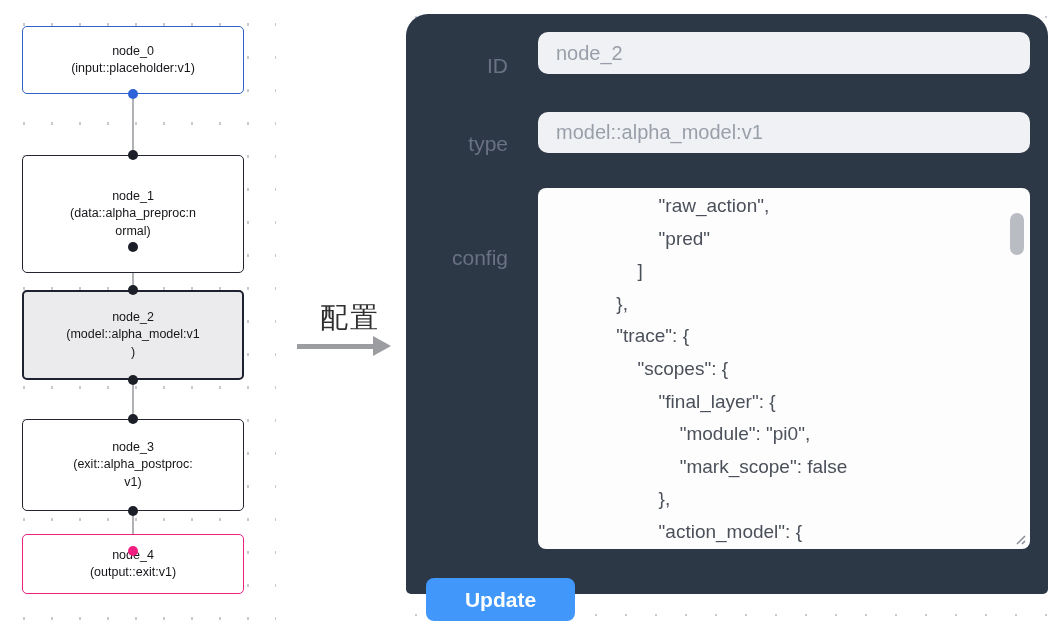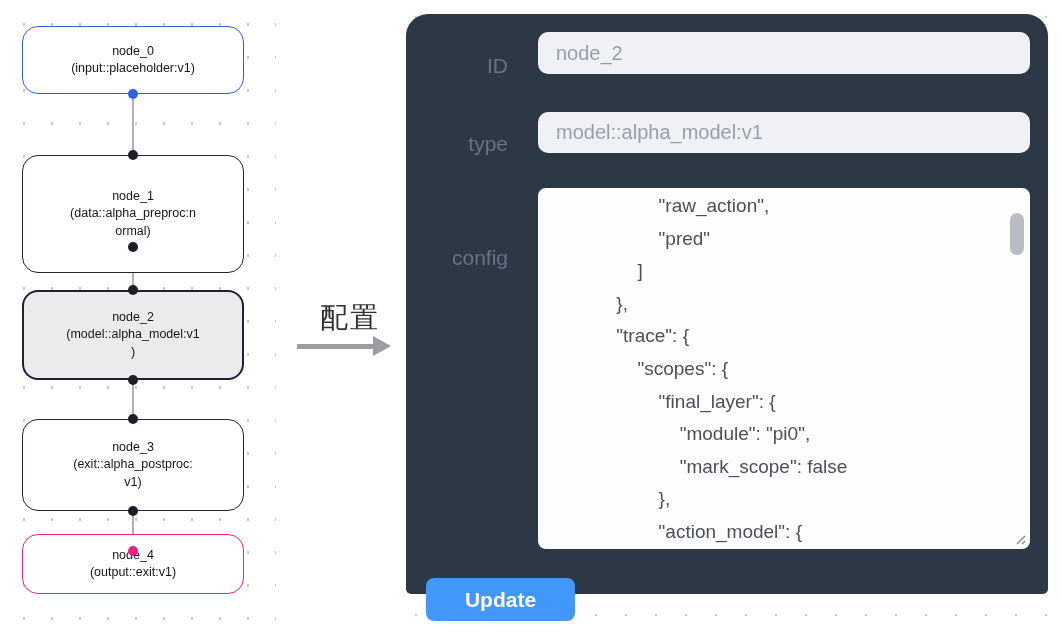--- a/index.html
+++ b/index.html
@@ -15,21 +15,21 @@
     background-size:28px 33px; background-position:10px 8px;
   }
   .dots-right {
     position:absolute; left:396px; top:0; width:666px; height:621px;
     background-image:radial-gradient(#c9cacf 1.3px, transparent 1.4px);
     background-size:30px 26px; background-position:5px 4px;
   }
   
   .node {
     position:absolute; left:22px; width:222px; background:#fff;
-    border:1.5px solid #23252f; border-radius:16px;
+    border:1.5px solid #23252f; border-radius:5px;
     display:flex; align-items:center; justify-content:center;
   }
   .node-label {
     font-size:12.5px; line-height:17.5px; color:#16161a; text-align:center;
     white-space:pre-line;
   }
   .node.n-input  { border-color:#2f62c8; }
   .node.n-output { border-color:#ee2080; }
   .node.selected { border-width:2px; border-color:#1d2130; background:#ebebed; }
   .edge { position:absolute; left:132px; width:1.5px; background:#b0b1b5; }

